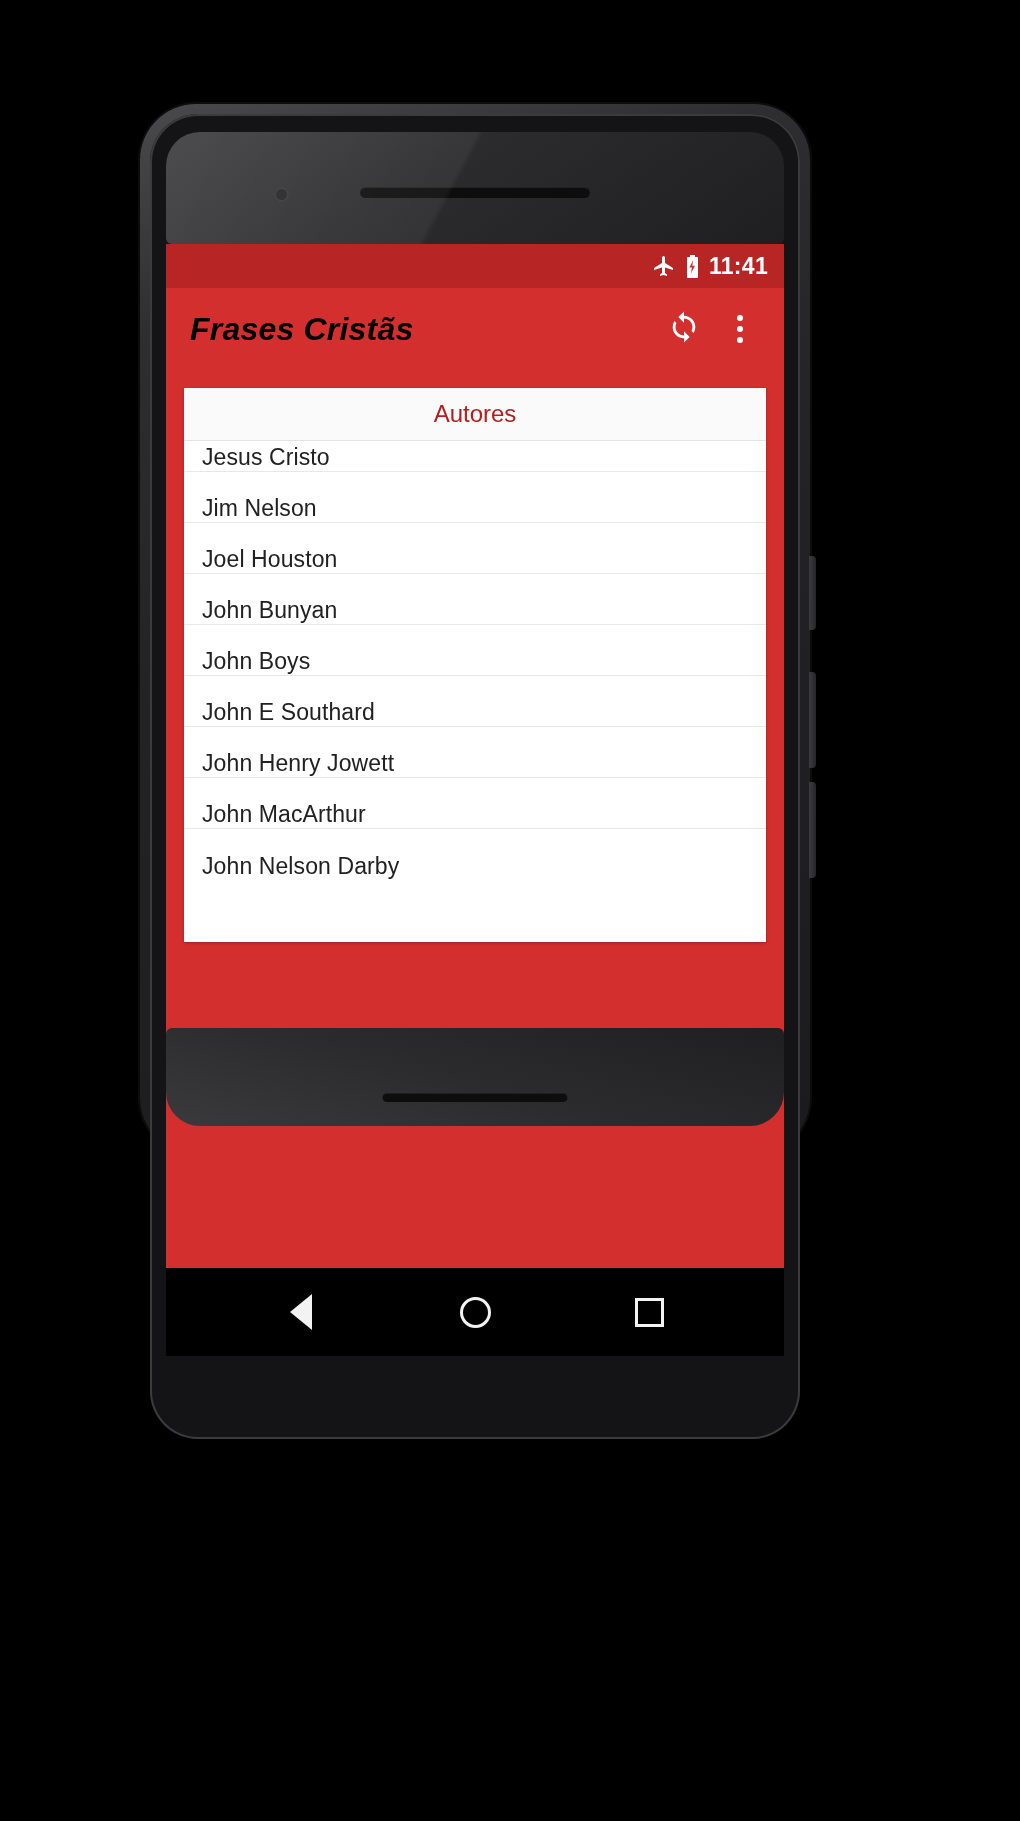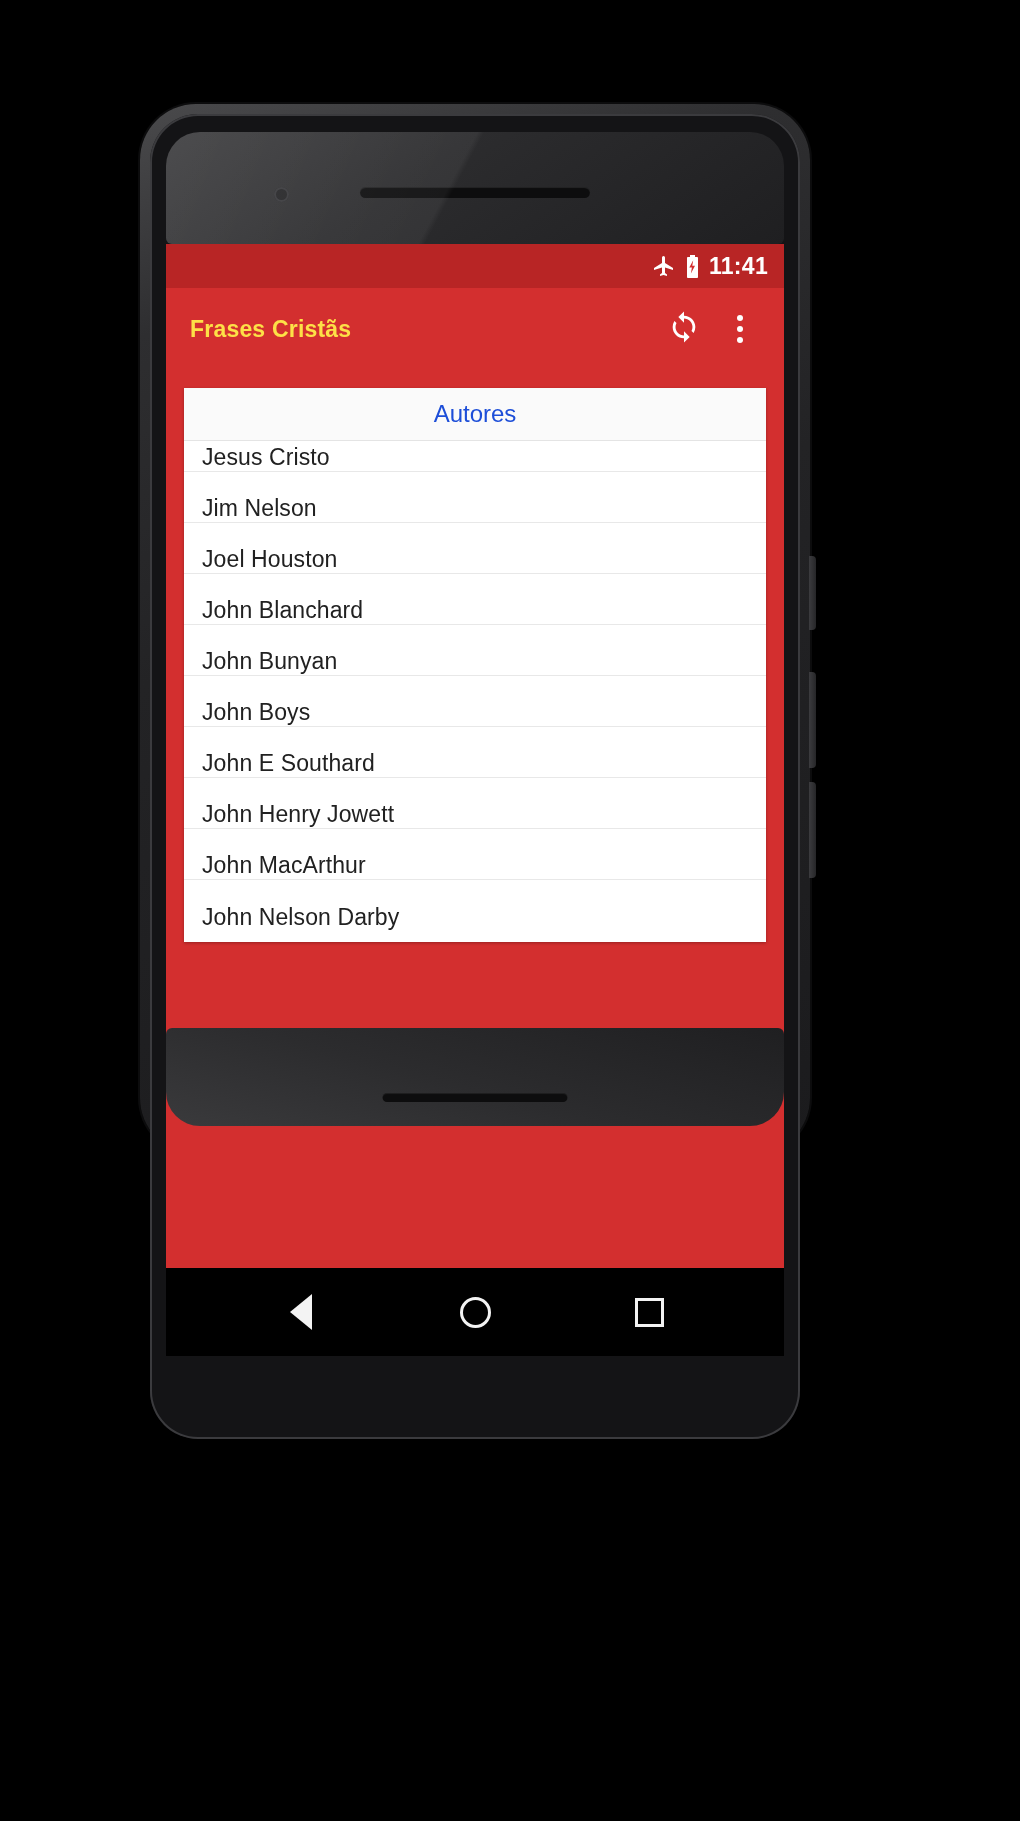--- a/index.html
+++ b/index.html
@@ -144,27 +144,28 @@
   #app-bar {
     position: relative;
     height: 82px;
     background: #d32f2f;
     display: flex;
     align-items: center;
     padding: 0 16px 0 24px;
     z-index: 4;
   }
   #app-title {
-    color: #fde047;
-    font-size: 23px;
+    color: #000000;
+    font-size: 32px;
     font-weight: bold;
     flex: 1;
     letter-spacing: 0.2px;
     position: relative;
     z-index: 2;
+    font-style: italic;
   }
   .appbar-action {
     width: 56px;
     height: 56px;
     display: flex;
     align-items: center;
     justify-content: center;
     position: relative;
     z-index: 2;
   }
@@ -215,21 +216,21 @@
   #list-header {
     flex: 0 0 auto;
     height: 53px;
     background: #fafafa;
     display: flex;
     align-items: center;
     justify-content: center;
     border-bottom: 1px solid #e4e4e4;
   }
   #list-header-label {
-    color: #1d4ed8;
+    color: #b91c1c;
     font-size: 24px;
   }
 
   #list-scroll {
     flex: 1 1 auto;
     overflow: hidden;
     position: relative;
   }
   
   #list-scroll-inner {
@@ -353,23 +354,20 @@
             <div class="list-row">
               <span class="list-row-label">Jesus Cristo</span>
             </div>
             <div class="list-row">
               <span class="list-row-label">Jim Nelson</span>
             </div>
             <div class="list-row">
               <span class="list-row-label">Joel Houston</span>
             </div>
             <div class="list-row">
-              <span class="list-row-label">John Blanchard</span>
-            </div>
-            <div class="list-row">
               <span class="list-row-label">John Bunyan</span>
             </div>
             <div class="list-row">
               <span class="list-row-label">John Boys</span>
             </div>
             <div class="list-row">
               <span class="list-row-label">John E Southard</span>
             </div>
             <div class="list-row">
               <span class="list-row-label">John Henry Jowett</span>

